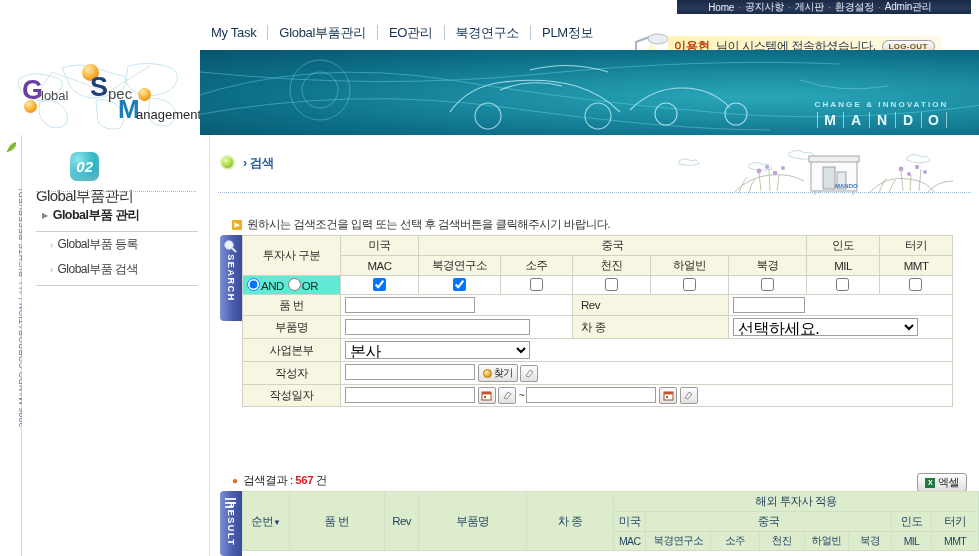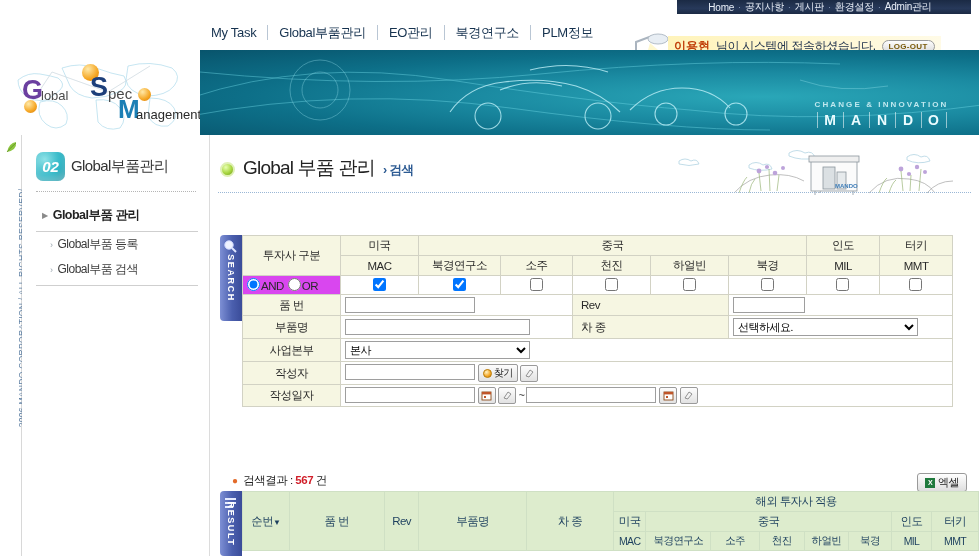--- a/index.html
+++ b/index.html
@@ -127,21 +127,21 @@
     font-size: 8.5px; color: #5d7fa3; letter-spacing: .3px; white-space: nowrap;
     text-align: center;
   }
   .leaf { position: absolute; left: 5px; top: 5px; }
 
   
   .sidebar {
     position: absolute; left: 22px; top: 135px; width: 188px; height: 421px;
     background: #fff; border-right: 1px solid #dcdcdc;
   }
-  .side-title { position: absolute; left: 14px; top: 17px; display: flex; align-items: center; gap: 6px; }
+  .side-title { position: absolute; left: 14px; top: 17px; display: flex; align-items: center; gap: 6px; flex-direction: column; }
   .side-badge {
     width: 29px; height: 29px; border-radius: 7px;
     background: radial-gradient(circle at 30% 25%, #8fe3e8, #29b4c4 55%, #12899b);
     color: #fff; font-size: 15px; font-weight: bold; font-style: italic;
     display: flex; align-items: center; justify-content: center;
     box-shadow: inset 0 -5px 8px rgba(255,255,255,.35);
   }
   .side-title-text { font-size: 15px; color: #333; letter-spacing: -0.6px; }
   .side-dots {
     position: absolute; left: 14px; top: 56px; width: 160px;
@@ -214,29 +214,29 @@
   .searchbox { position: absolute; left: 32px; top: 100px; width: 710px; }
   table.grid { border-collapse: collapse; width: 710px; table-layout: fixed; }
   table.grid td, table.grid th {
     border: 1px solid #d2d2c4; font-size: 11.5px; color: #2a2a2a;
     padding: 2px 4px; letter-spacing: -0.5px;
   }
   .th-lbl { background: #f6f6e2; text-align: center; font-weight: normal; height: 19px; }
   .td-lbl { background: #f6f6e2; text-align: center; font-weight: normal; }
   .td-val { background: #ffffff; }
   .chkcell { background: #fff; text-align: center; height: 19px; }
-  .andor { background: #d946ef; font-size: 11px; white-space: nowrap; padding-left: 2px; }
+  .andor { background: #5eead4; font-size: 11px; white-space: nowrap; padding-left: 2px; }
   .andor label { margin-right: 4px; cursor: pointer; }
   input[type=checkbox], input[type=radio] { margin: 0 1px 0 0; vertical-align: -1px; }
   .inp {
     border: 1px solid #9e9e9e; height: 16px; font-size: 11px; padding: 0 2px;
     font-family: "Liberation Sans", sans-serif; background: #fff;
   }
   .sel {
-    border: 1px solid #9e9e9e; height: 18px; font-size: 11px; background: #fff;
+    border: 1px solid #9e9e9e; height: 18px; font-size: 16px; background: #fff;
     font-family: Liberation Serif, serif; letter-spacing: -0.5px;
   }
   .minibtn {
     display: inline-flex; align-items: center; gap: 2px;
     border: 1px solid #9a9a9a; background: linear-gradient(to bottom,#fdfdfd,#e2e2e2);
     font-size: 10px; padding: 1px 4px; cursor: pointer; vertical-align: middle;
     letter-spacing: -0.5px; border-radius: 2px; color: #222;
   }
   .iconbtn {
     display: inline-flex; align-items: center; justify-content: center;
@@ -435,21 +435,20 @@
         </div>
       <div class="side-bottom-line"></div>
     </div>
   </div>
 
   <div class="content">
 
     <div class="content-head">
       <div class="page-title-wrap">
         <div class="title-bullet"></div>
-        <div class="page-title">Global 부품 관리</div>
         <div class="page-sub">› 검색</div>
       </div>
 
       <svg class="head-deco" viewBox="0 0 340 48">
         <g stroke="#a9cfe0" fill="none" stroke-width="0.8">
           <path d="M40 14 q6-4 12 0 q6-3 8 3 q-10 3 -20 0z"></path>
           <path d="M110 18 q7-5 14 0 q7-3 9 4 q-12 3 -23 -1z"></path>
           <path d="M150 6 q8-5 16 0 q8-3 10 5 q-14 3 -26 -2z"></path>
           <path d="M268 10 q7-5 14 0 q7-3 9 4 q-12 4 -23 -1z"></path>
         </g>
@@ -481,20 +480,24 @@
           <path d="M120 26 L122 44 M130 22 L131 44 M140 28 L138 44"></path>
           <path d="M262 24 L264 44 M272 28 L271 44 M282 22 L280 44"></path>
           <path d="M100 46 q4-12 8-16 M110 46 q2-10 6-14"></path>
           <path d="M240 46 q4-12 8-15 M250 46 q3-10 7-13"></path>
         </g>
       </svg>
 
       <div class="head-dots"></div>
     </div>
 
+    <div class="guide">
+      <span class="guide-ico">▶</span>
+      <span>원하시는 검색조건을 입력 또는 선택 후 검색버튼을 클릭해주시기 바랍니다.</span>
+    </div>
 
     <div class="vtab" id="searchTab">
       <svg class="vtab-ico" viewBox="0 0 15 15">
         <circle cx="6" cy="6" r="4.2" fill="#eef2ff" stroke="#cfd8ff" stroke-width="1"></circle>
         <path d="M9 9 L13 13" stroke="#dfe6ff" stroke-width="2"></path>
       </svg>
       <span class="vtab-label">SEARCH</span>
     </div>
 
     <div class="searchbox">

